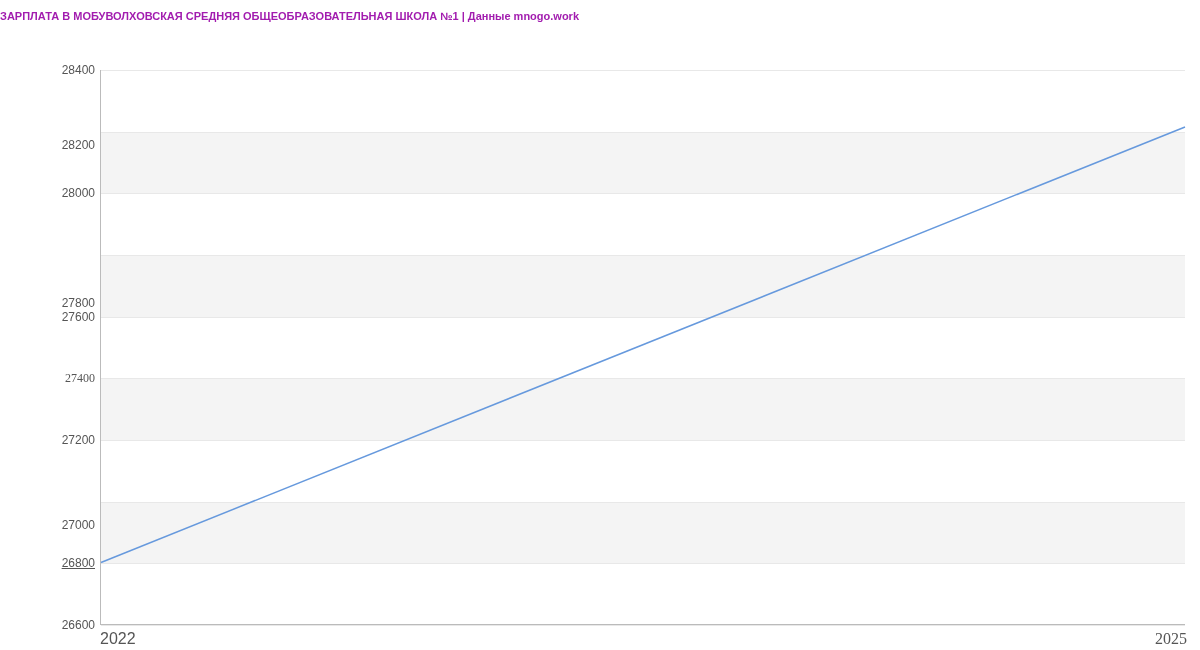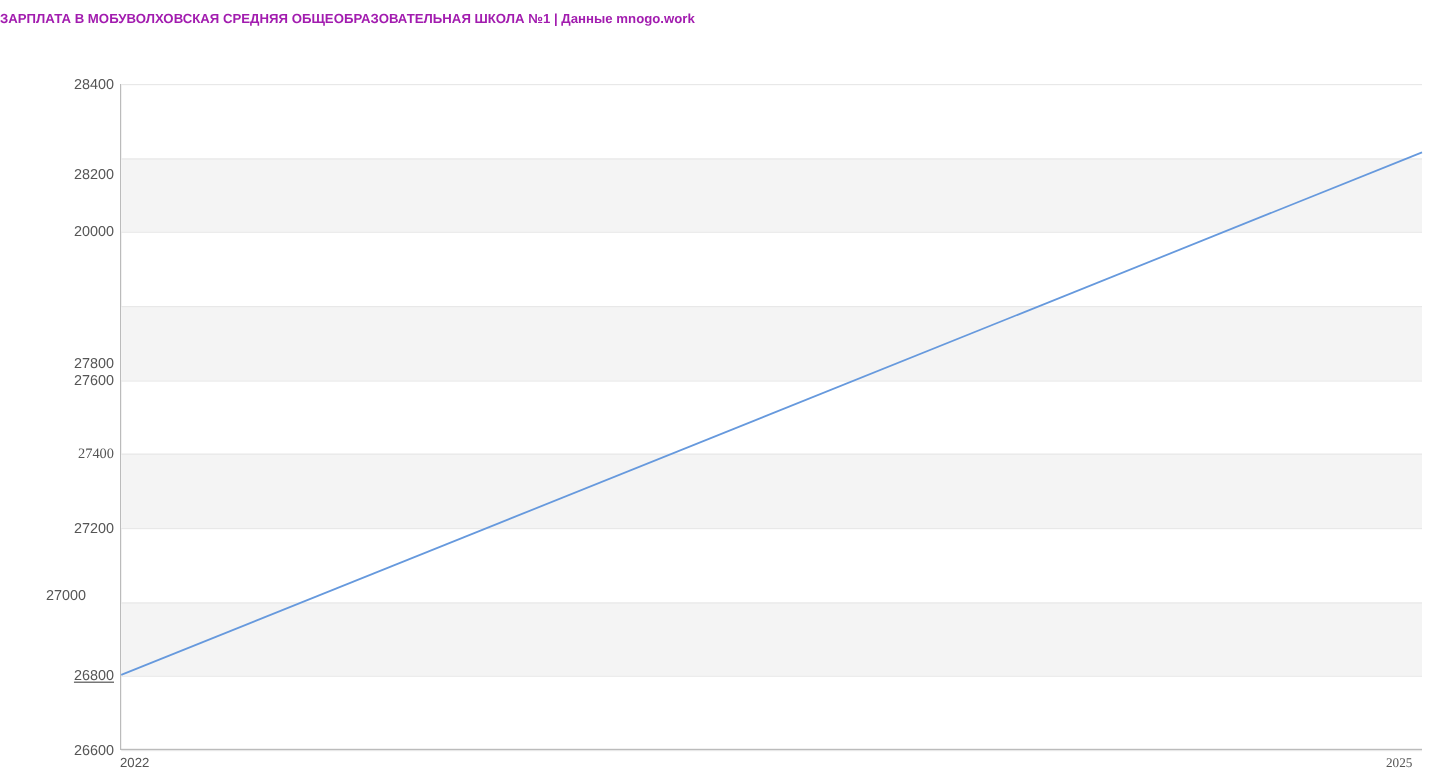--- a/index.html
+++ b/index.html
@@ -50,21 +50,21 @@
       right: 1105px;
       width: 80px;
       text-align: right;
       font-size: 12px;
       color: #555;
       transform: translateY(-50%);
     }
     .x-tick-label {
       position: absolute;
       top: 600px;
-      font-size: 11px;
+      font-size: 16px;
       color: #555;
     }
     svg.line-layer {
       position: absolute;
       left: 0;
       top: 0;
       width: 100%;
       height: 100%;
       overflow: visible;
     }
@@ -99,26 +99,26 @@
         <div class="gridline" style="top: 61.6667px;"></div>
         <div class="gridline" style="top: 0px;"></div>
       </div>
     <svg class="line-layer" viewBox="0 0 1085 555" preserveAspectRatio="none">
       <polyline id="dataline" class="data-line" points="0,493.3333333333333 1085,57.04166666666663"></polyline>
     </svg>
   </div>
   <div id="y-labels">
       <div class="y-tick-label" style="top: 595px;">26600</div>
       <div class="y-tick-label" style="top: 533.333px; text-decoration: underline;">26800</div>
-      <div class="y-tick-label" style="top: 466px; text-align: center;">27000</div>
+      <div class="y-tick-label" style="top: 495px;">27000</div>
       <div class="y-tick-label" style="top: 410px;">27200</div>
       <div class="y-tick-label" style="top: 348.333px; font-family: Liberation Serif, serif;">27400</div>
       <div class="y-tick-label" style="top: 286.667px;">27600</div>
       <div class="y-tick-label" style="top: 225px; margin-top: 48px;">27800</div>
-      <div class="y-tick-label" style="top: 163.333px;">20000</div>
+      <div class="y-tick-label" style="top: 163.333px;">28000</div>
       <div class="y-tick-label" style="top: 103px; margin-top: 12px;">28200</div>
       <div class="y-tick-label" style="top: 40px;">28400</div>
     </div>
   <div id="x-labels">
       <div class="x-tick-label" style="left: 100px;">2022</div>
       <div class="x-tick-label" style="left: 1155px; font-family: Liberation Serif, serif;">2025</div>
     </div>
 </div>
 
 </body></html>

